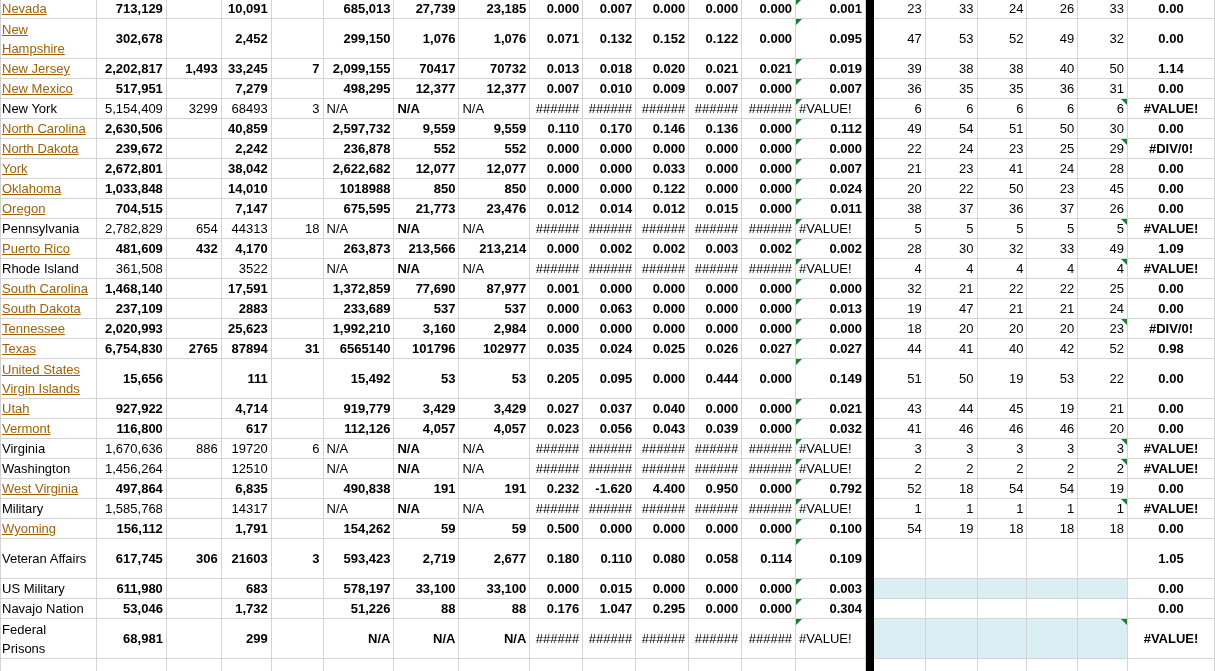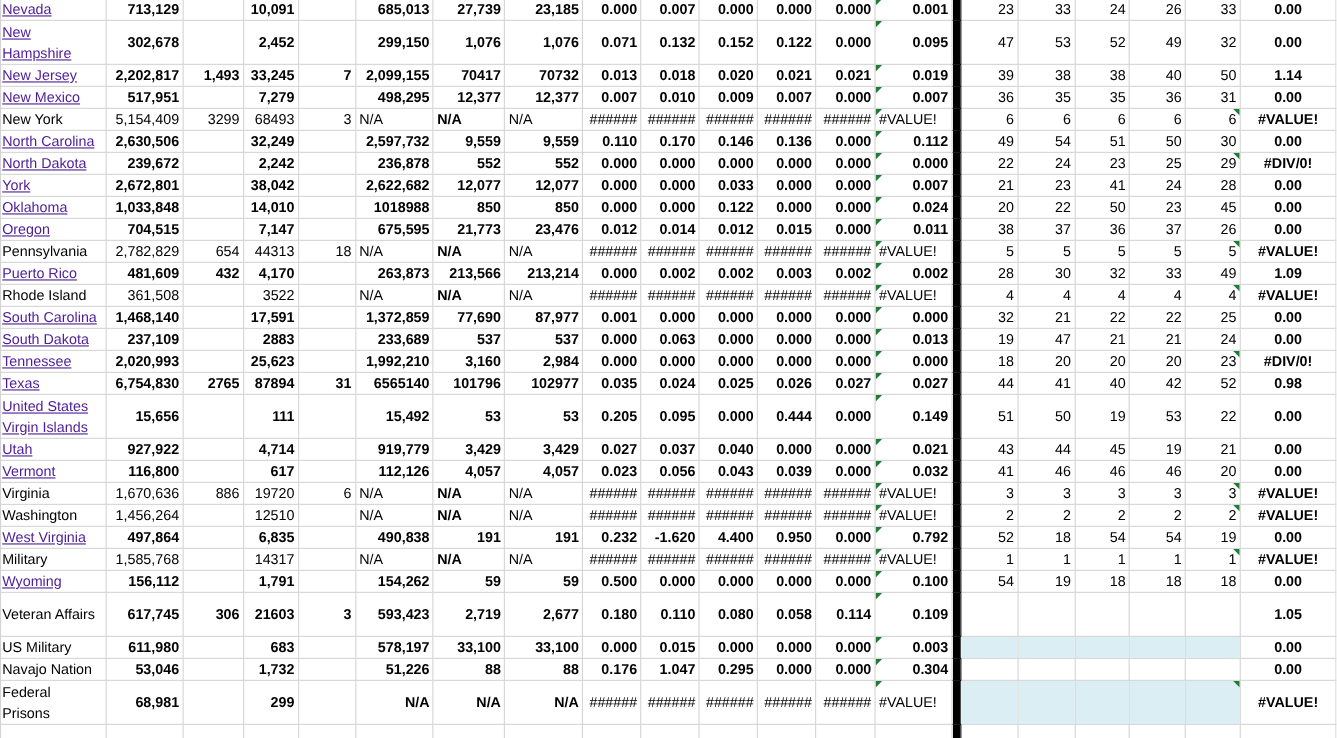--- a/index.html
+++ b/index.html
@@ -3,21 +3,21 @@
 <meta charset="utf-8">
 <style>
   html, body { margin:0; padding:0; background:#fff; }
   body { width:1215px; height:671px; overflow:hidden; position:relative;
          font-family:"Liberation Sans", "DejaVu Sans", sans-serif; font-size:13px; color:#000; }
   table.sheet { border-collapse:collapse; table-layout:fixed; position:absolute; left:0; top:-2px; }
   table.sheet td { border:1px solid #d4d4d4; padding:0 3px; white-space:nowrap; overflow:hidden;
                    text-align:right; vertical-align:middle; height:19px; line-height:19px; position:relative; }
   table.sheet tr.tall td { height:39px; }
   table.sheet td.name { text-align:left; white-space:normal; line-height:19px; padding-left:1px; }
-  table.sheet td.name.link span { text-decoration:underline; color:#4c1d95; }
+  table.sheet td.name.link span { text-decoration:underline; color:#a16207; }
   table.sheet td.bold { font-weight:bold; }
   table.sheet td.left { text-align:left; }
   table.sheet td.center { text-align:center;font-weight:bold; }
   table.sheet td.sep { background:#000; border-color:#000; padding:0; }
   table.sheet td.blue { background:#daeef3; }
   .tri { position:absolute; left:0; top:0; width:0; height:0;
          border-top:6px solid #1e7b34; border-right:6px solid transparent; }
   .tri-r { position:absolute; right:0; top:0; width:0; height:0;
          border-top:6px solid #1e7b34; border-left:6px solid transparent; }
 </style>
@@ -161,21 +161,21 @@
         <td>6</td>
         <td>6</td>
         <td>6</td>
         <td><span class="tri-r"></span><span>6</span></td>
         <td class="center">#VALUE!</td>
       </tr>
       <tr>
         <td class="name link"><span>North Carolina</span></td>
         <td class="bold">2,630,506</td>
         <td class="bold"></td>
-        <td class="bold">32,249</td>
+        <td class="bold">40,859</td>
         <td class="bold"></td>
         <td class="bold">2,597,732</td>
         <td class="bold">9,559</td>
         <td class="bold">9,559</td>
         <td class="bold">0.110</td>
         <td class="bold">0.170</td>
         <td class="bold">0.146</td>
         <td class="bold">0.136</td>
         <td class="bold">0.000</td>
         <td class="bold"><span class="tri"></span><span>0.112</span></td>

